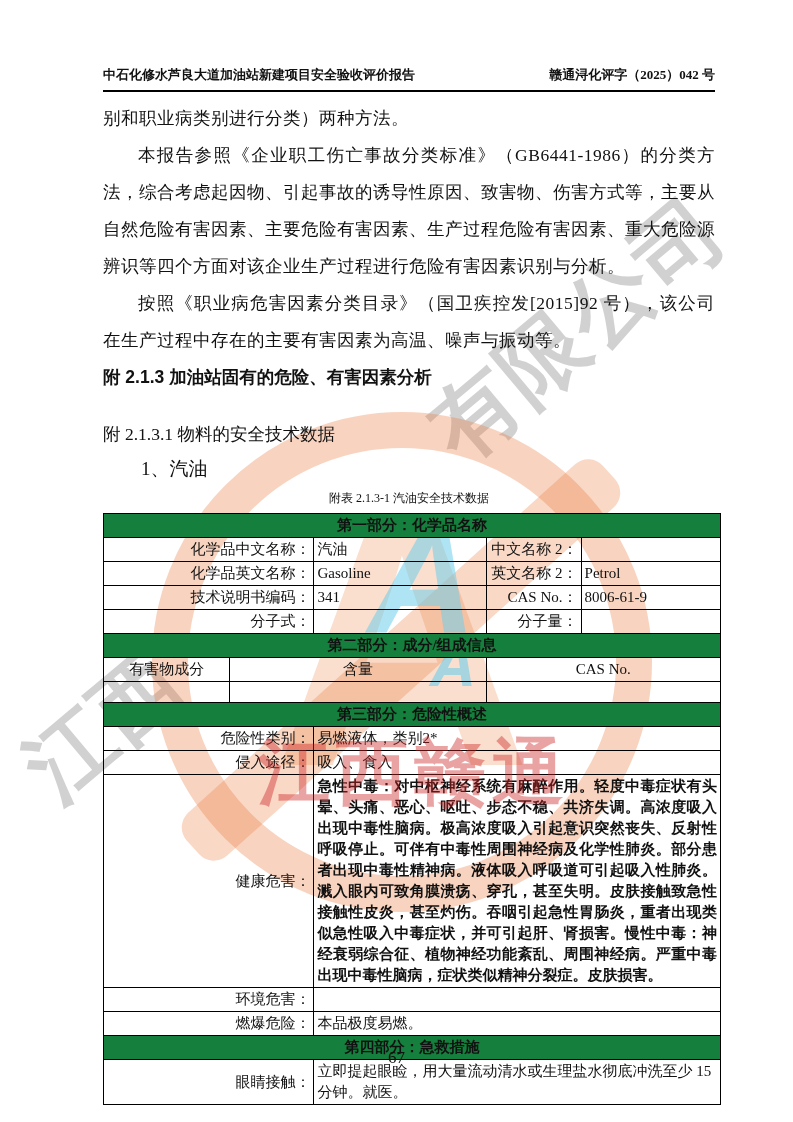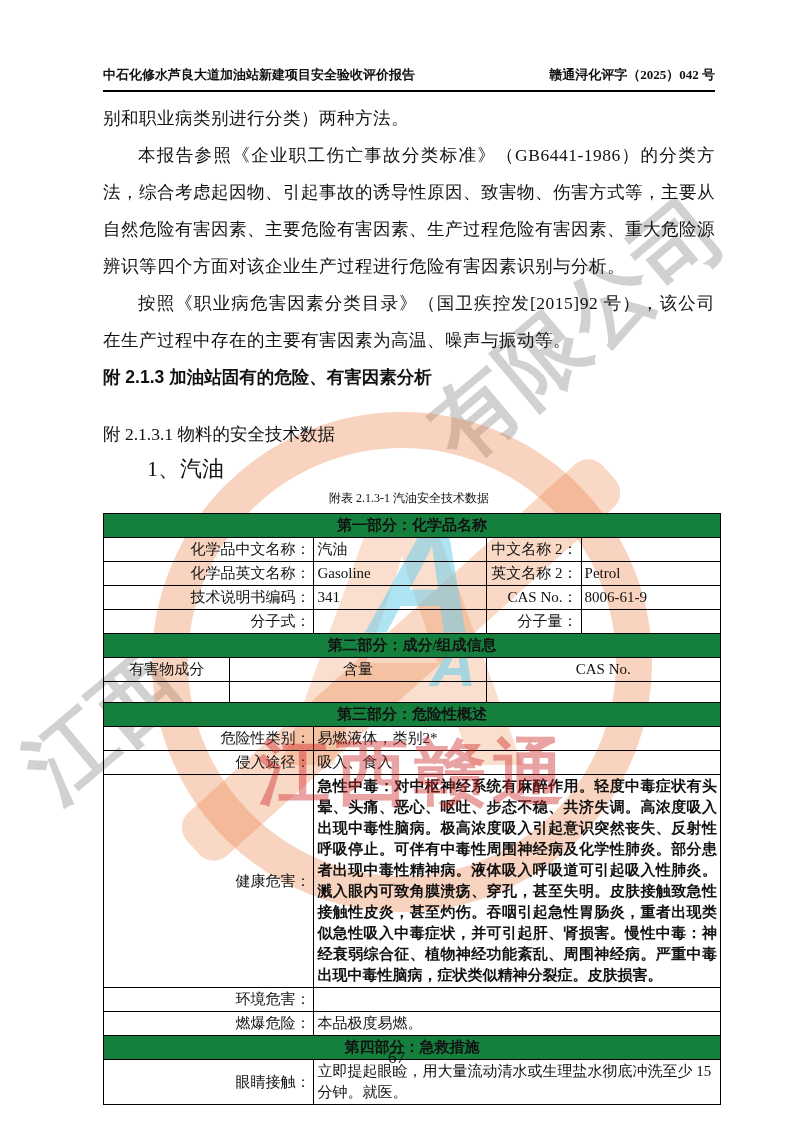--- a/index.html
+++ b/index.html
@@ -82,21 +82,21 @@
   .para {
     font-size: 17.5px; line-height: 37px;
     text-align: justify; letter-spacing: 0.5px;
   }
   .para.indent { text-indent: 2em; }
   .h1 {
     font-family: "Liberation Sans", sans-serif;
     font-size: 17.5px; font-weight: bold; line-height: 37px;
   }
   .h2 { font-size: 17.5px; line-height: 36px; margin-top: 20px; }
-  .item { font-size: 22px; line-height: 33px; text-indent: 2em; }
+  .item { font-size: 19px; line-height: 33px; text-indent: 2em; }
   .table-title {
     font-size: 12px; font-weight: normal; text-align: center;
     line-height: 27px; margin-bottom: 1px;
   }
   
   table.msds {
     width: 618px; border-collapse: collapse;
     table-layout: fixed;
     font-size: 15px;
   }

